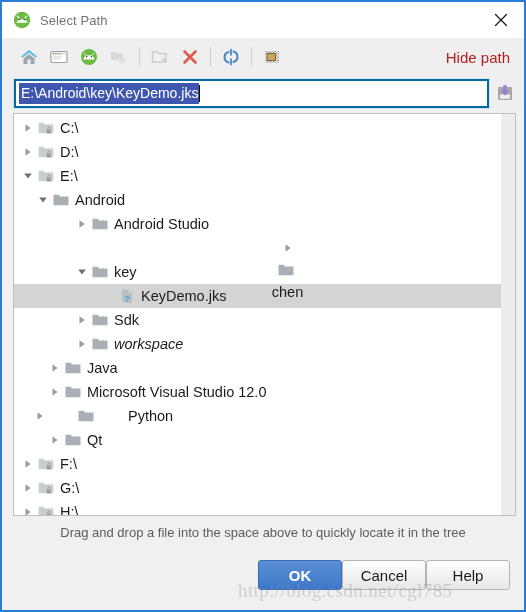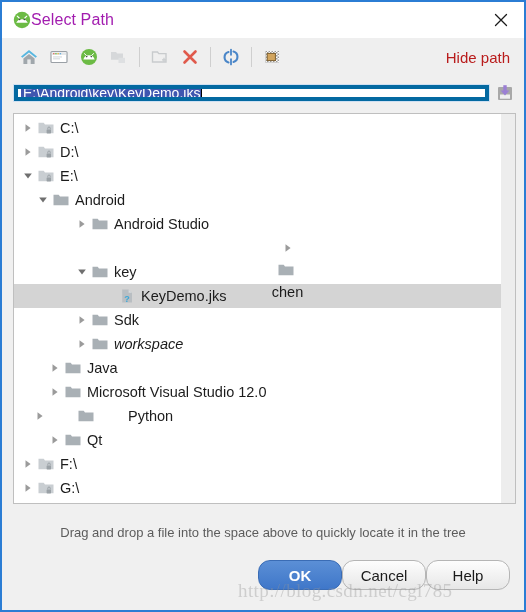--- a/index.html
+++ b/index.html
@@ -34,22 +34,23 @@
     align-items: center;
     flex: 0 0 auto;
     position: relative;
   }
   .title-icon {
     margin-left: 11px;
     width: 18px; height: 18px;
     flex: 0 0 auto;
   }
   .title-text {
-    font-size: 16px;
-    color: #a21caf;
+    margin-left: 9px;
+    font-size: 13px;
+    color: #737373;
     letter-spacing: .1px;
   }
   .close-btn {
     position: absolute;
     right: 0; top: 0;
     width: 46px; height: 36px;
     display: flex;
     align-items: center;
     justify-content: center;
     cursor: default;
@@ -94,23 +95,23 @@
   .pathrow {
     flex: 0 0 auto;
     height: 34px;
     display: flex;
     align-items: center;
     padding: 0 6px 0 12px;
     background: #efefef;
   }
   .path-field {
     flex: 1 1 auto;
-    height: 16px;
+    height: 29px;
     background: #ffffff;
-    border: 4px solid #0369a1;
+    border: 2px solid #0369a1;
     box-shadow: 0 0 0 1px #cfe0f2;
     display: flex;
     align-items: center;
     padding: 0 3px;
     box-sizing: border-box;
     overflow: hidden;
   }
   .path-sel {
     background: #3f56b0;
     color: #ffffff;
@@ -189,39 +190,39 @@
     justify-content: center;
   }
   .label { line-height: 24px; }
 
   
   .hint {
     flex: 0 0 auto;
     text-align: center;
     font-size: 13px;
     color: #5c5c5c;
-    padding: 21px 0 0 0;
+    padding: 9px 0 0 0;
   }
 
   
   .btnbar {
     flex: 0 0 auto;
     height: 70px;
     display: flex;
     align-items: center;
     justify-content: flex-end;
     padding-right: 14px;
     position: relative;
   }
   .btn {
     height: 30px;
     min-width: 84px;
     padding: 0 2px;
     font-size: 15px;
-    border-radius: 12px;
+    border-radius: 3px;
     display: flex;
     align-items: center;
     justify-content: center;
     box-sizing: border-box;
     cursor: default;
   }
   .btn.primary {
     background: linear-gradient(#5b8fd6, #3f77c9);
     border: 1px solid #3a6cb5;
     color: #ffffff;

